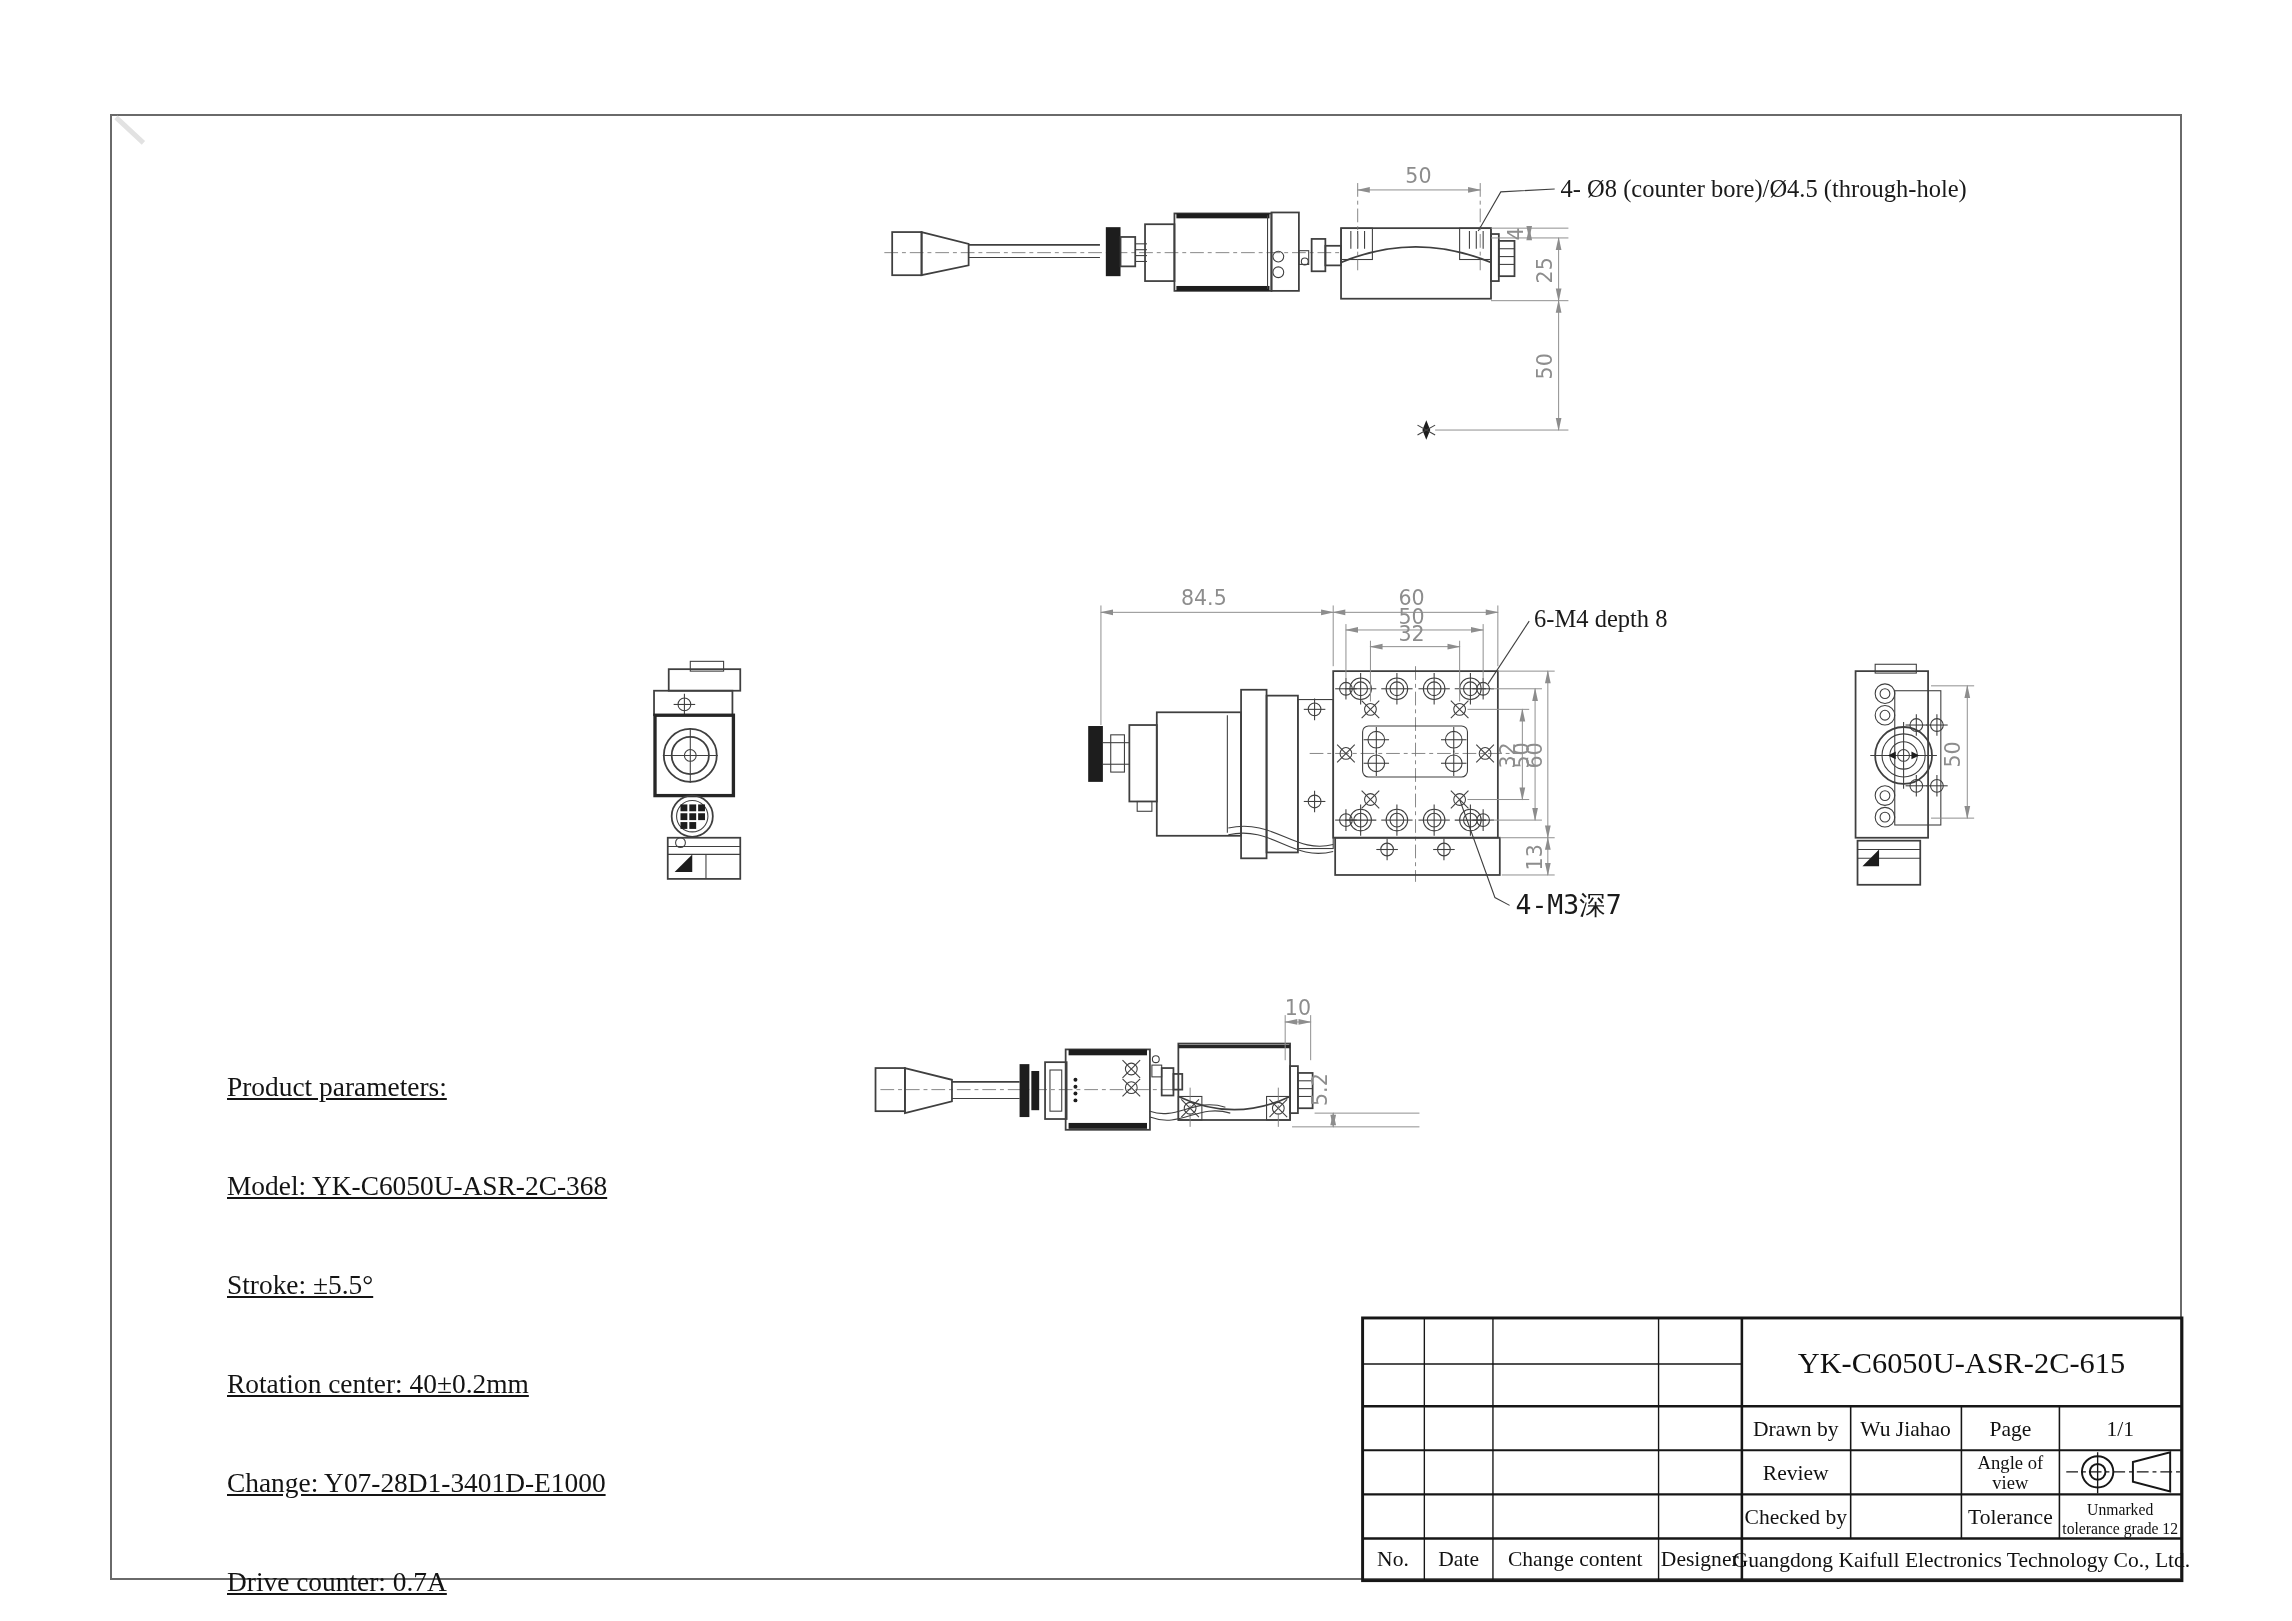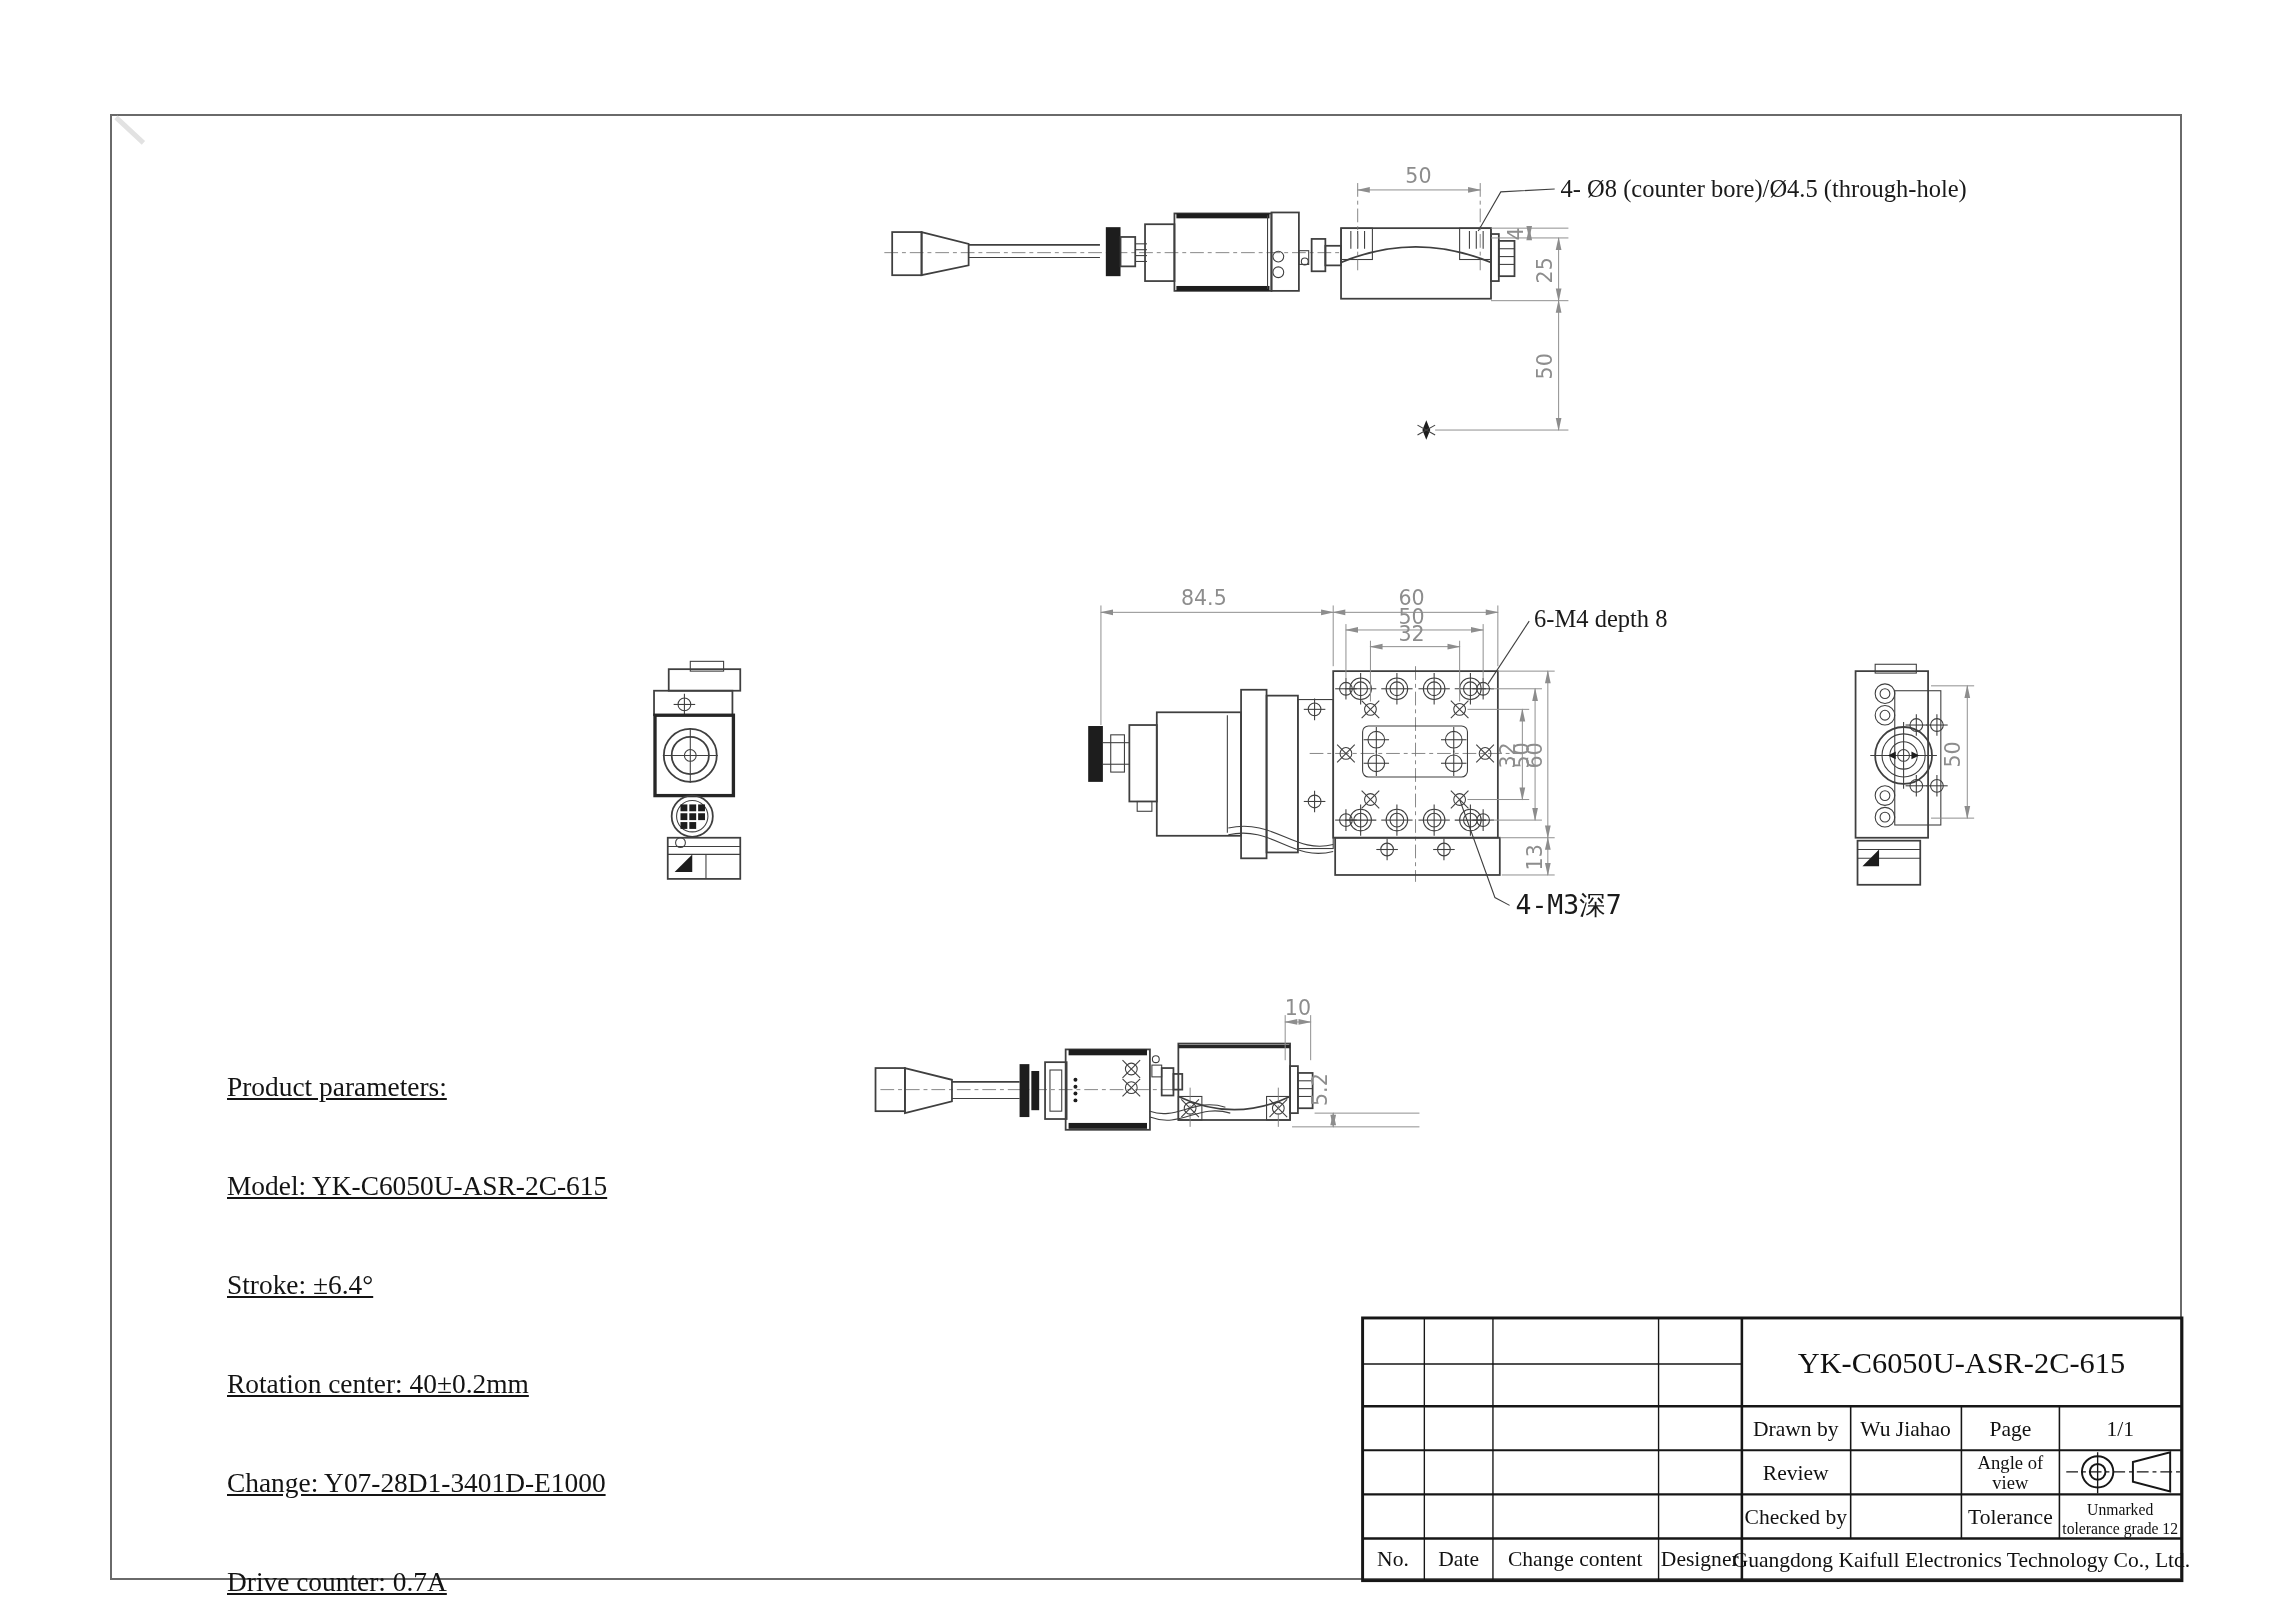--- a/index.html
+++ b/index.html
@@ -396,22 +396,22 @@
         <circle cx="2140" cy="1462" r="8" class="tb" stroke-width="2"></circle>
         <line x1="2108" y1="1462" x2="2224" y2="1462" stroke="#161616" stroke-width="1.4" stroke-dasharray="12 4 4 4"></line>
         <line x1="2140" y1="1442" x2="2140" y2="1484" class="tb" stroke-width="1.4"></line>
         <polygon points="2176,1452 2214,1442 2214,1482 2176,1472" class="tb" stroke-width="2"></polygon>
       </g>
     </g>
   </svg>
 
   <div class="params">
     <div>Product parameters:</div>
-    <div>Model: YK-C6050U-ASR-2C-615</div>
-    <div>Stroke: ±6.4°</div>
+    <div>Model: YK-C6050U-ASR-2C-368</div>
+    <div>Stroke: ±5.5°</div>
     <div>Rotation center: 40±0.2mm</div>
     <div>Change: Y07-28D1-3401D-E1000</div>
     <div>Drive counter: 0.7A</div>
     
     
     
     
     
     
     

